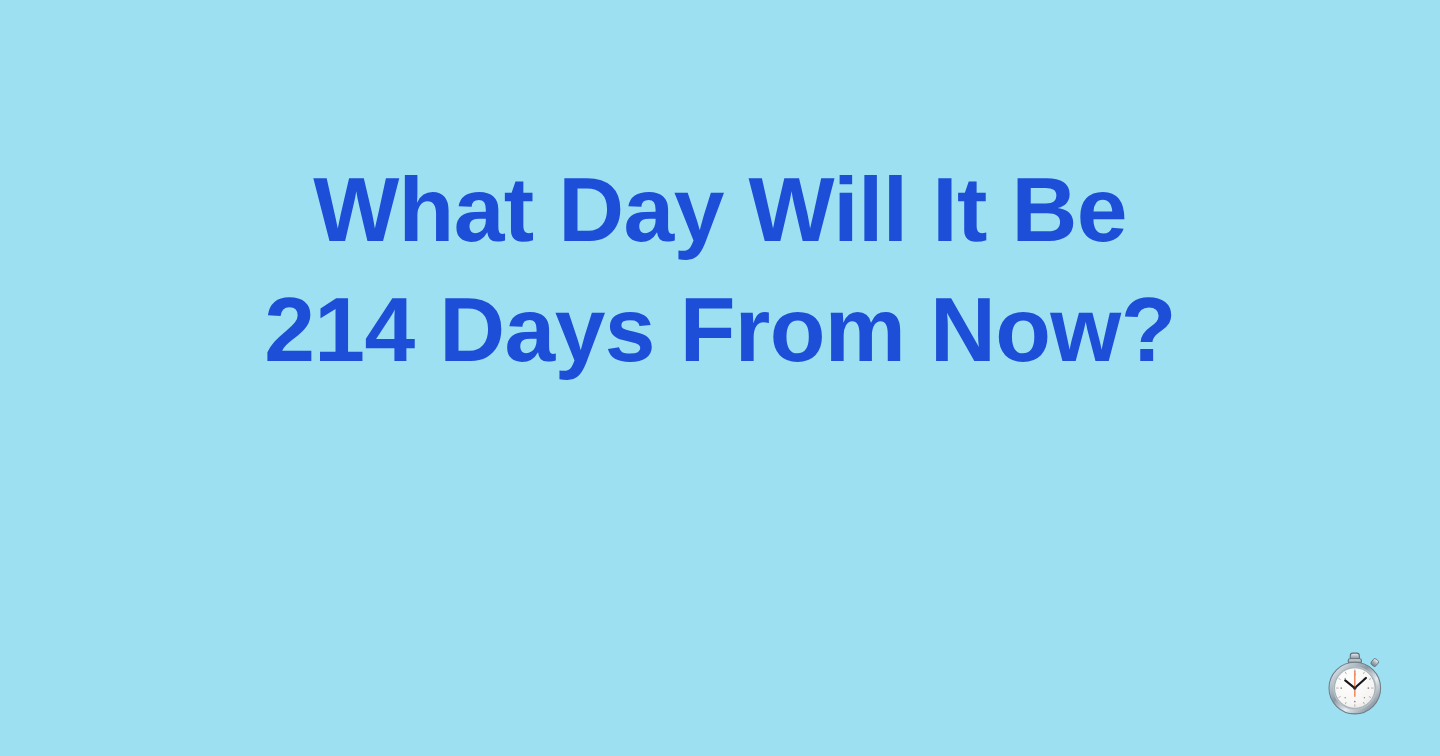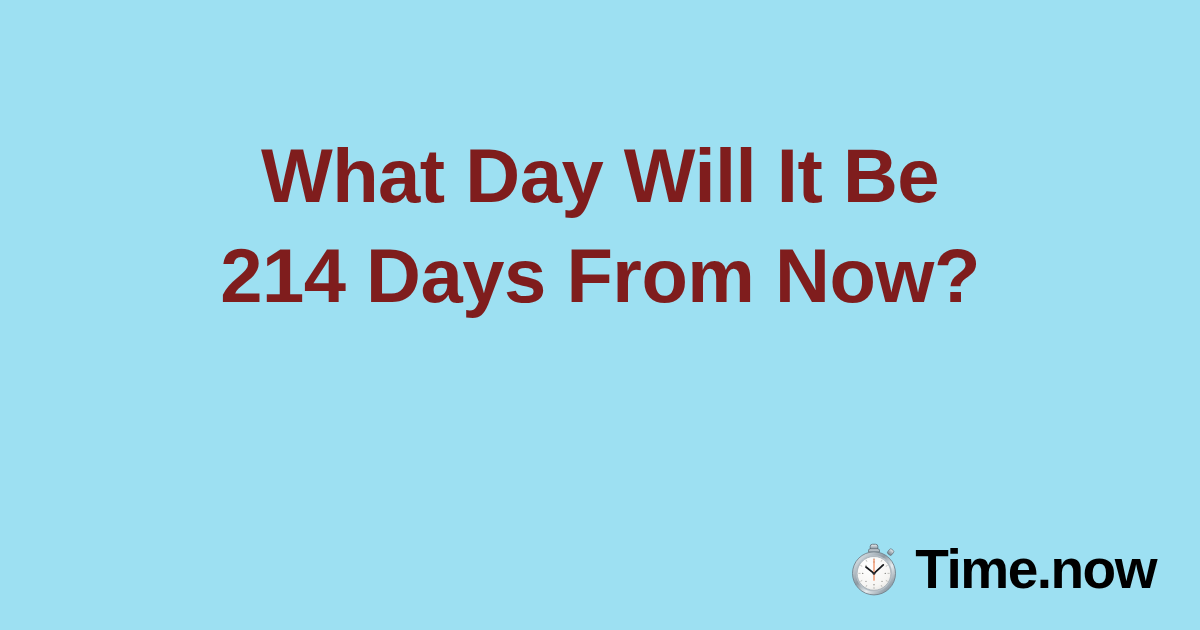--- a/index.html
+++ b/index.html
@@ -32,21 +32,21 @@
   }
 
   .hero-title {
     margin: 0;
     padding: 0;
     font-family: "Liberation Sans", sans-serif;
     font-weight: bold;
     font-size: 76px;
     line-height: 100px;
     letter-spacing: -0.5px;
-    color: #7f1d1d;
+    color: #1d4ed8;
     white-space: pre-line;
   }
 
   .hero-subtitle {
     margin: 0;
     padding: 0;
     margin-top: 48px;
     font-family: "Liberation Sans", sans-serif;
     font-weight: bold;
     font-size: 30px;
@@ -159,17 +159,16 @@
 
       <line x1="32" y1="36" x2="22.5" y2="28.5" stroke="#16181B" stroke-width="2.1" stroke-linecap="round"></line>
 
       <line x1="32" y1="36" x2="43" y2="26" stroke="#16181B" stroke-width="2.1" stroke-linecap="round"></line>
 
       <line x1="32" y1="44" x2="32" y2="19.5" stroke="#F08A5D" stroke-width="1.5" stroke-linecap="round"></line>
 
       <circle cx="32" cy="36" r="1.7" fill="#2B2D31"></circle>
     </svg>
 
-    <span class="brand-name">Time.now</span>
 
   </div>
 
 </div>
 
 </body></html>

